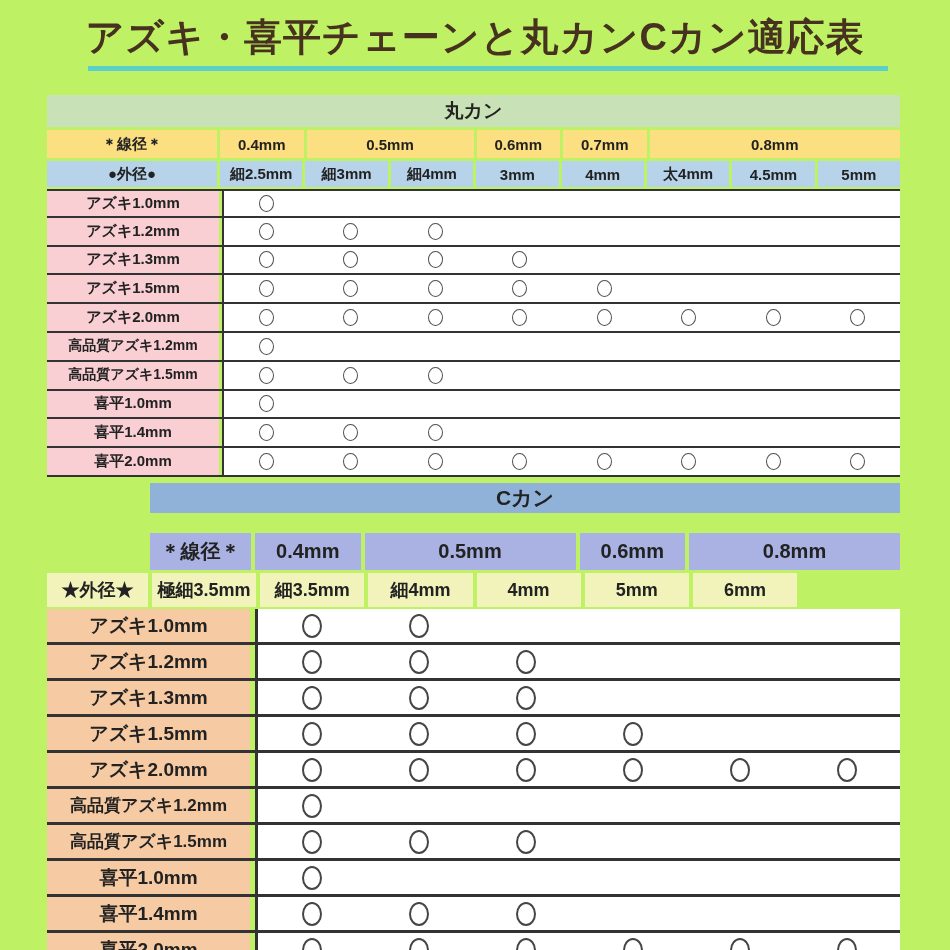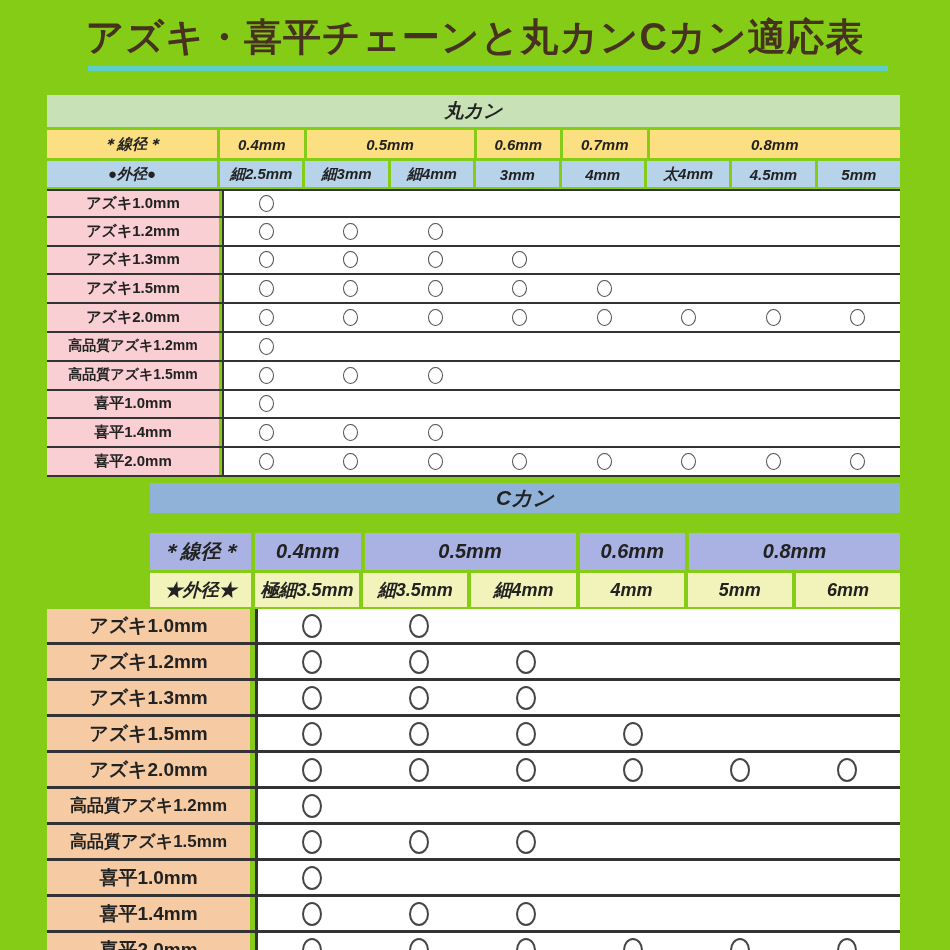--- a/index.html
+++ b/index.html
@@ -1,25 +1,25 @@
 <!DOCTYPE html>
 <html><head>
 <meta charset="utf-8">
 <style>
   html,body{margin:0;padding:0;background:#ffffff;}
-  .page{position:relative;width:950px;height:950px;background:#84cc16;overflow:hidden;
+  .page{position:relative;width:950px;height:950px;background:#bef264;overflow:hidden;
         font-family:"Liberation Sans",sans-serif;font-weight:700;color:#222;}
 
   
   .title-wrap{position:absolute;left:0;top:12px;width:100%;text-align:center;}
   .title-text{font-size:38px;letter-spacing:1px;color:#47311f;}
   .title-underline{position:absolute;left:88px;top:66px;width:800px;height:5px;background:#5bcfc8;}
 
   
-  .hcell{display:flex;align-items:center;justify-content:center;box-sizing:border-box;font-style:italic;}
+  .hcell{display:flex;align-items:center;justify-content:center;box-sizing:border-box;}
 
   
   .t1{position:absolute;left:47px;top:95px;width:853px;}
   .t1-title{height:32px;background:#c9e1b6;font-size:19px;margin-bottom:3px;}
   .t1-wire{display:flex;gap:3px;height:28px;margin-bottom:3px;font-size:15px;}
   .t1-wire .lbl{flex:0 0 170px;background:#fbdf80;}
   .t1-wire .grp{background:#fbdf80;flex-basis:0;}
   .t1-outer{display:flex;gap:3px;height:26px;margin-bottom:2px;font-size:15px;border-radius:10px;}
   .t1-outer .lbl{flex:0 0 170px;background:#b6d3e9;}
   .t1-outer .col{flex:1;background:#b6d3e9;}
@@ -31,21 +31,21 @@
   .t1-body .rdata{flex:1;border-left:2px solid #333;display:flex;background:#ffffff;box-sizing:border-box;}
   .t1-body .c{flex:1;display:flex;align-items:center;justify-content:center;}
   .circle1{width:15px;height:17px;border:1.5px solid #4f4f4f;border-radius:50%;box-sizing:border-box;}
 
   
   .t2{position:absolute;left:47px;top:483px;width:853px;}
   .t2-title{margin-left:103px;width:750px;height:30px;background:#90b2d9;font-size:21px;margin-bottom:20px;}
   .t2-wire{margin-left:103px;width:750px;display:flex;gap:4px;height:37px;margin-bottom:3px;font-size:20px;}
   .t2-wire .lbl{flex:0 0 101px;background:#aab2e3;}
   .t2-wire .grp{background:#aab2e3;flex-basis:0;}
-  .t2-outer{margin-left:103px;width:750px;display:flex;gap:4px;height:34px;margin-bottom:2px;font-size:18px;}
+  .t2-outer{width:750px;display:flex;gap:4px;height:34px;margin-bottom:2px;font-size:18px;}
   .t2-outer .lbl{flex:0 0 101px;background:#f2f3ba;}
   .t2-outer .col{flex:1;background:#f2f3ba;}
   .t2-body .row{display:flex;height:36px;border-bottom:3px solid #333;box-sizing:border-box;}
   .t2-body .rlabel{flex:0 0 203px;margin-right:5px;background:#f6caa3;font-size:19px;
                    display:flex;align-items:center;justify-content:center;}
   .t2-body .rlabel.small{font-size:17px;}
   .t2-body .rdata{flex:1;border-left:3px solid #333;display:flex;background:#ffffff;box-sizing:border-box;}
   .t2-body .c{flex:1;display:flex;align-items:center;justify-content:center;}
   .circle2{width:20px;height:24px;border:2px solid #454545;border-radius:50%;box-sizing:border-box;}
 </style>

